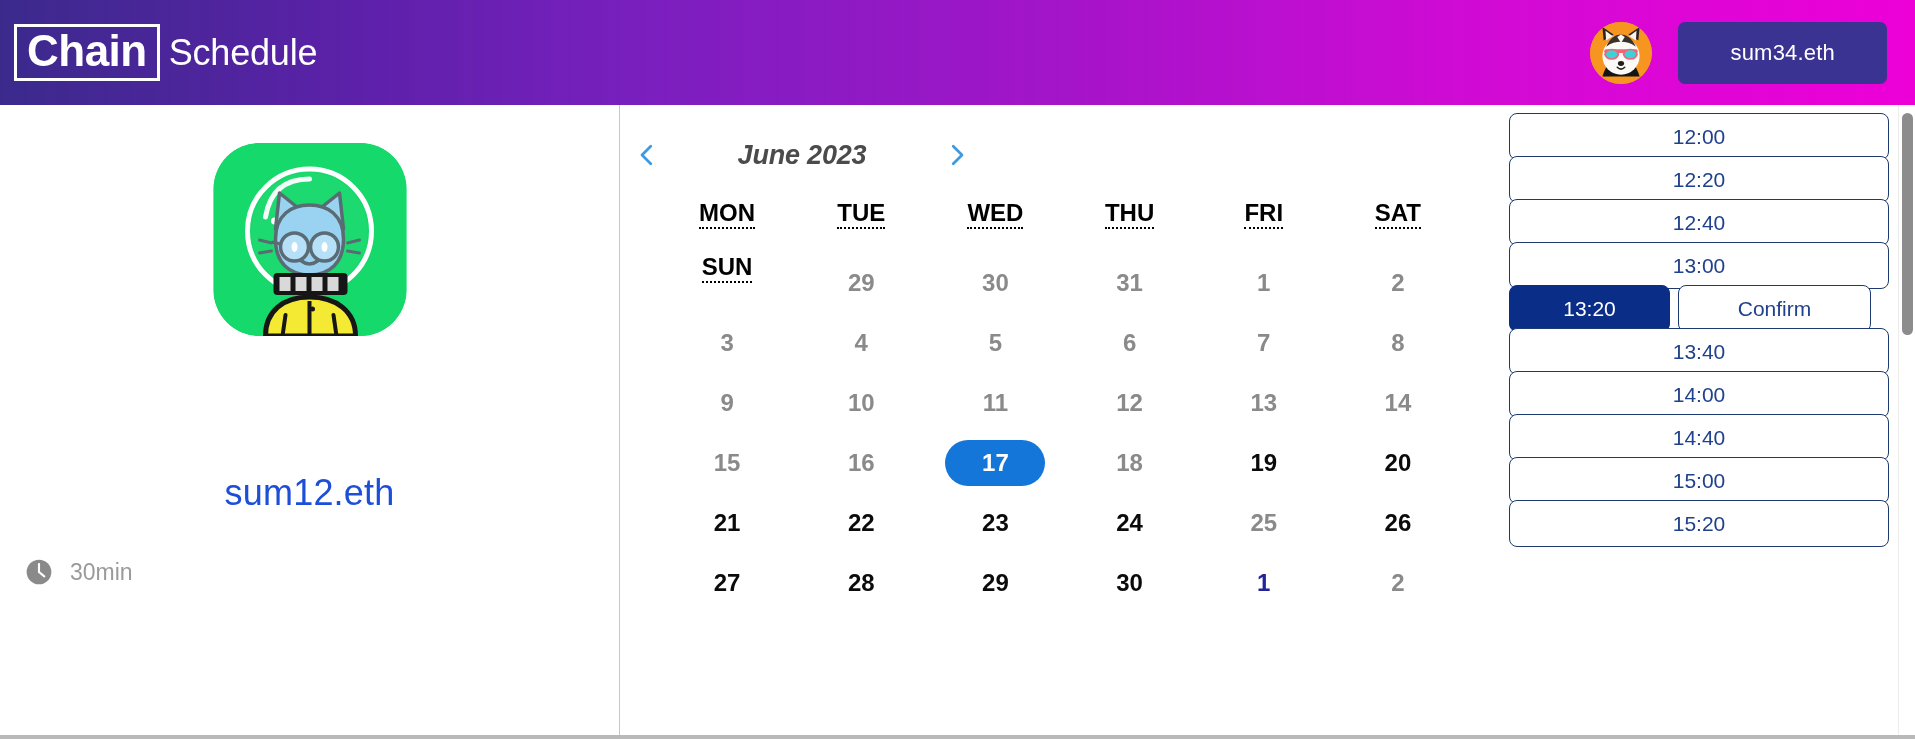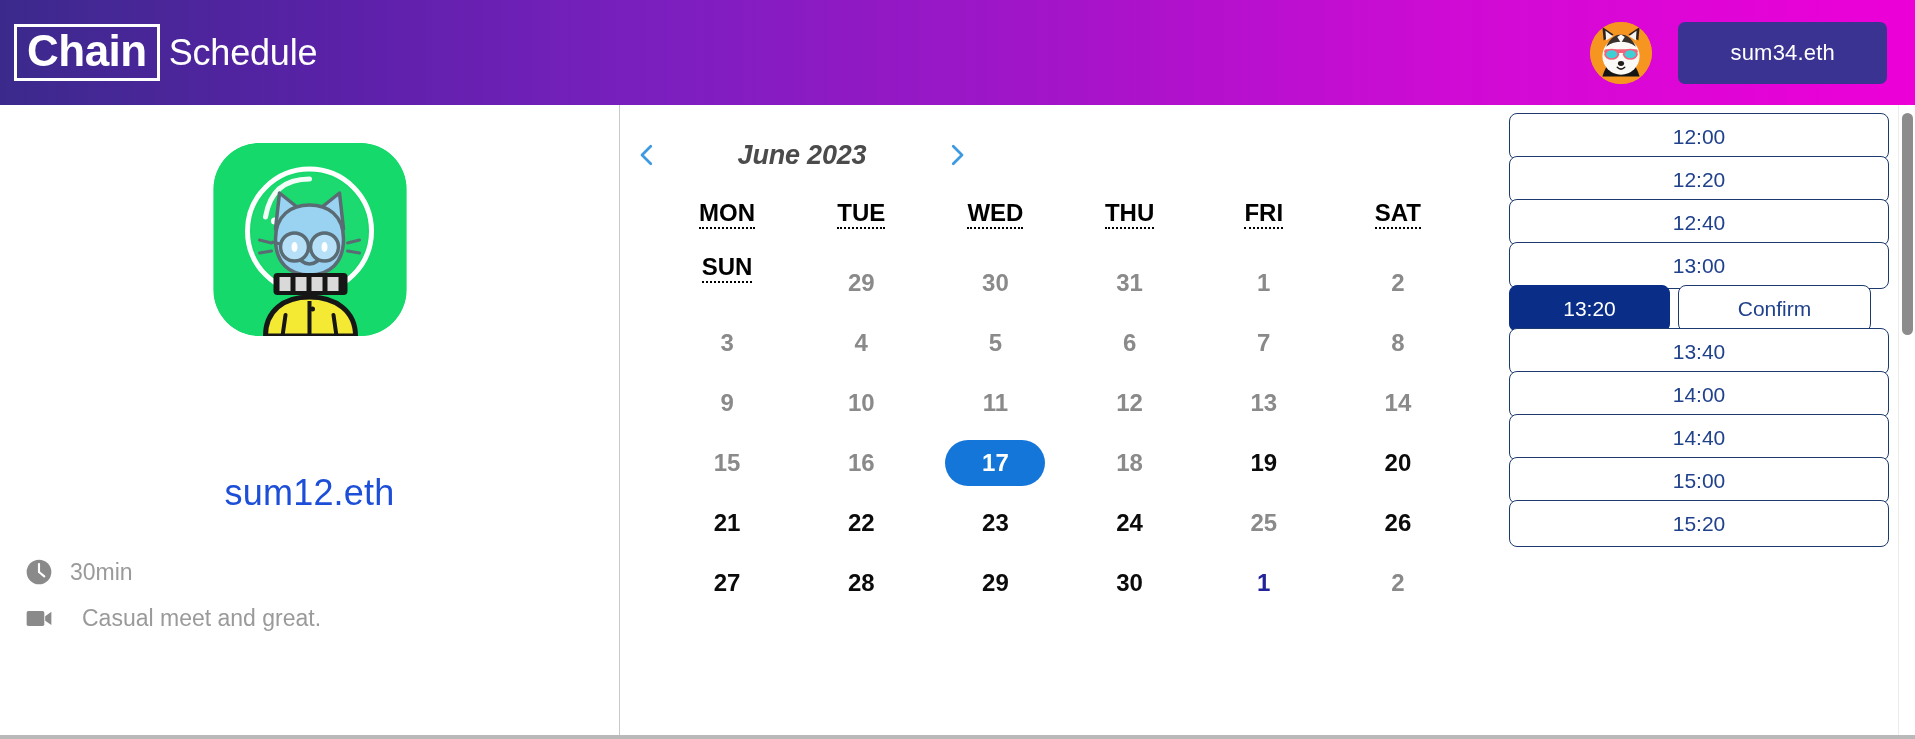--- a/index.html
+++ b/index.html
@@ -423,29 +423,20 @@
         <div class="meta-row">
           <span class="meta-icon">
             <svg viewBox="0 0 34 34" width="30" height="30" aria-hidden="true">
               <circle cx="17" cy="17" r="14" fill="#8a8a8a"></circle>
               <line x1="17" y1="17" x2="17" y2="8" stroke="#ffffff" stroke-width="2.4" stroke-linecap="round"></line>
               <line x1="17" y1="17" x2="23" y2="22" stroke="#ffffff" stroke-width="2.4" stroke-linecap="round"></line>
             </svg>
           </span>
           <span class="meta-text">30min</span>
         </div>
-        <div class="meta-row">
-          <span class="meta-icon">
-            <svg viewBox="0 0 34 34" width="30" height="30" aria-hidden="true">
-              <rect x="3" y="9" width="20" height="17" rx="2" fill="#8a8a8a"></rect>
-              <path d="M24 15 L31 10 L31 25 L24 20 Z" fill="#8a8a8a"></path>
-            </svg>
-          </span>
-          <span class="meta-text indent">Casual meet and great.</span>
-        </div>
       </div>
 
     </div>
 
     <div class="calendar-panel">
 
       <div class="cal-header">
         <button class="cal-nav">
           <svg viewBox="0 0 24 24" width="30" height="30" aria-hidden="true">
             <polyline points="15,5 8,12 15,19" fill="none" stroke="#3d9ae0" stroke-width="2.2" stroke-linecap="round" stroke-linejoin="round"></polyline>

